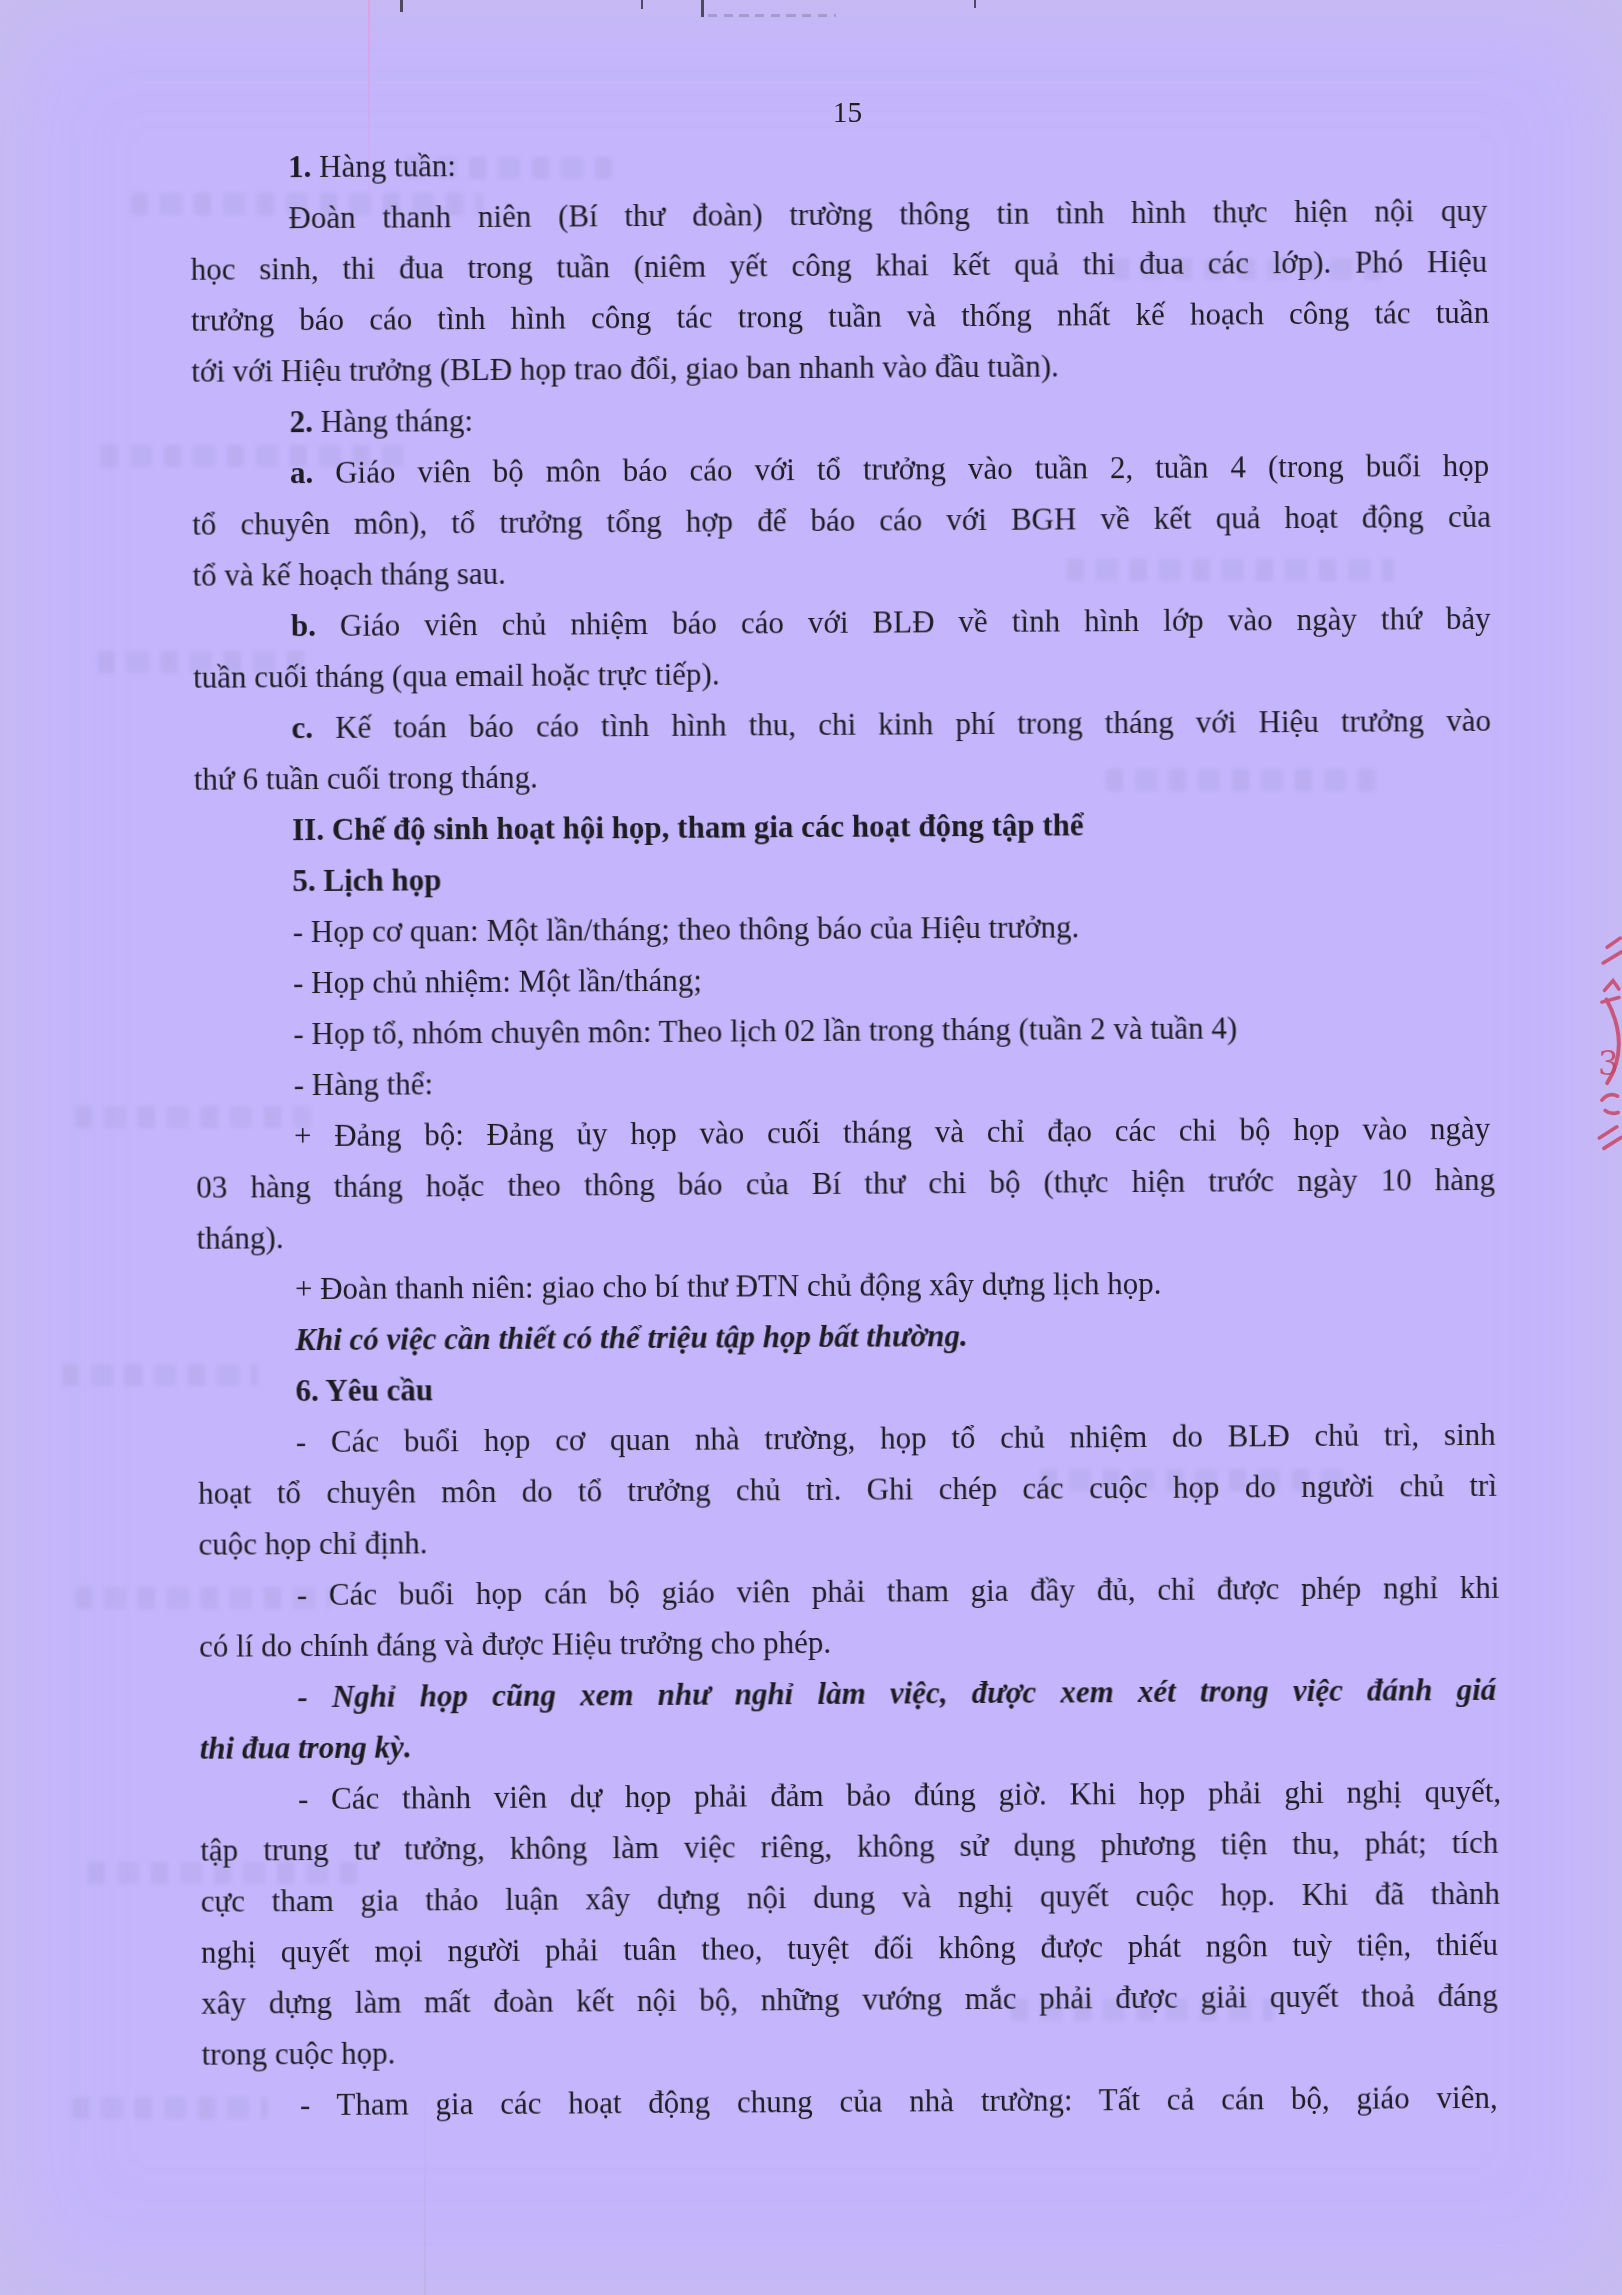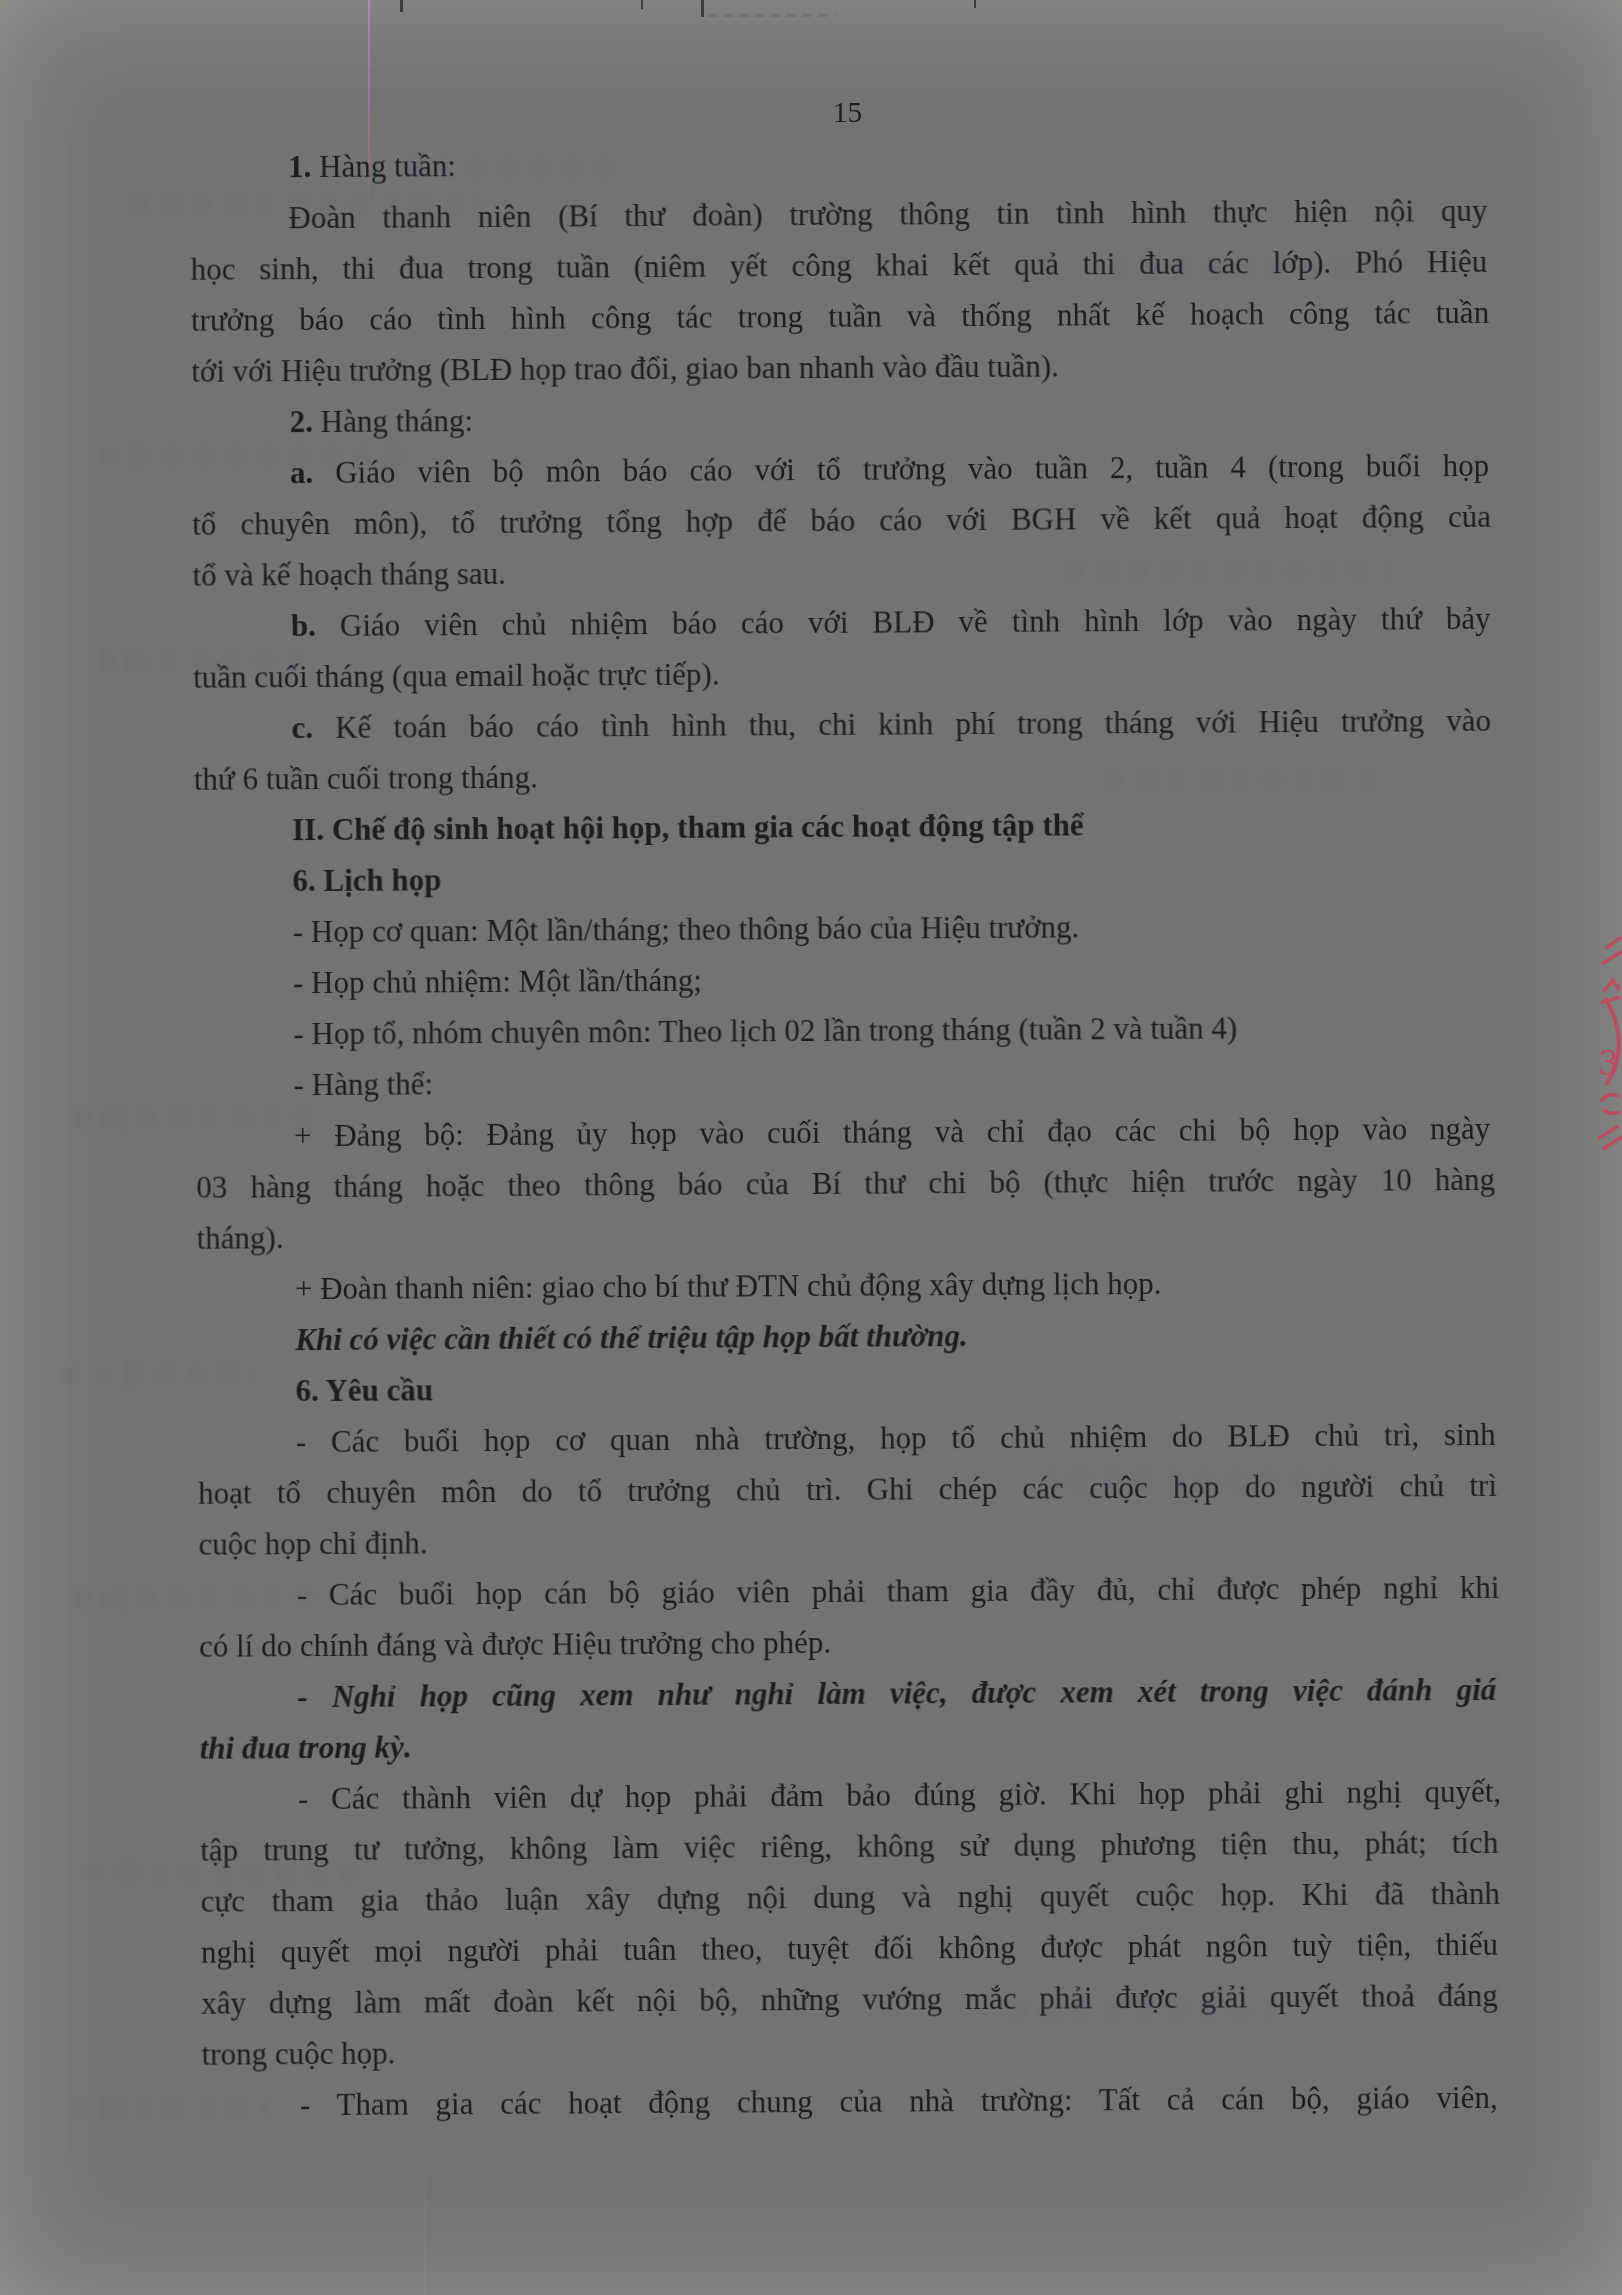--- a/index.html
+++ b/index.html
@@ -1,18 +1,18 @@
 <!DOCTYPE html>
 <html style="font-size:10.5px"><head>
 <meta charset="utf-8">
 <style>
   html,body { margin:0; padding:0; background:#e8e8e8; }
   .page {
     position:relative; width:1623px; height:2295px; overflow:hidden;
-    background:#737373;
+    background:#c4b5fd;
     font-family:"Liberation Serif","DejaVu Serif",serif;
     color:#1d1d20;
     box-shadow: inset 0 0 118px rgba(210,208,200,.35);
     text-decoration: underline;
   }
   .content {
     position:absolute; left:0; top:138px; width:1623px;
     transform:rotate(-0.35deg); transform-origin:50% 50%;
     filter:blur(0.3px);
   }
@@ -70,21 +70,21 @@
       <div class="line"><span class="t">tới với Hiệu trưởng (BLĐ họp trao đổi, giao ban nhanh vào đầu tuần).</span></div>
       <div class="line indent"><span class="t"><span class="marker">2.</span> Hàng tháng:</span></div>
       <div class="line indent just"><span class="t" style="word-spacing: 14.2px;"><span class="marker">a.</span> Giáo viên bộ môn báo cáo với tổ trưởng vào tuần 2, tuần 4 (trong buổi họp</span></div>
       <div class="line just"><span class="t" style="word-spacing: 16.3px;">tổ chuyên môn), tổ trưởng tổng hợp để báo cáo với BGH về kết quả hoạt động của</span></div>
       <div class="line"><span class="t">tổ và kế hoạch tháng sau.</span></div>
       <div class="line indent just"><span class="t" style="word-spacing: 16.3px;"><span class="marker">b.</span> Giáo viên chủ nhiệm báo cáo với BLĐ về tình hình lớp vào ngày thứ bảy</span></div>
       <div class="line"><span class="t">tuần cuối tháng (qua email hoặc trực tiếp).</span></div>
       <div class="line indent just"><span class="t" style="word-spacing: 14.4px;"><span class="marker">c.</span> Kế toán báo cáo tình hình thu, chi kinh phí trong tháng với Hiệu trưởng vào</span></div>
       <div class="line"><span class="t">thứ 6 tuần cuối trong tháng.</span></div>
       <div class="line indent bold"><span class="t">II. Chế độ sinh hoạt hội họp, tham gia các hoạt động tập thể</span></div>
-      <div class="line indent bold"><span class="t">6. Lịch họp</span></div>
+      <div class="line indent bold"><span class="t">5. Lịch họp</span></div>
       <div class="line indent"><span class="t">- Họp cơ quan: Một lần/tháng; theo thông báo của Hiệu trưởng.</span></div>
       <div class="line indent"><span class="t">- Họp chủ nhiệm: Một lần/tháng;</span></div>
       <div class="line indent"><span class="t">- Họp tổ, nhóm chuyên môn: Theo lịch 02 lần trong tháng (tuần 2 và tuần 4)</span></div>
       <div class="line indent"><span class="t">- Hàng thể:</span></div>
       <div class="line indent just"><span class="t" style="word-spacing: 15px;">+ Đảng bộ: Đảng ủy họp vào cuối tháng và chỉ đạo các chi bộ họp vào ngày</span></div>
       <div class="line just"><span class="t" style="word-spacing: 15.4px;">03 hàng tháng hoặc theo thông báo của Bí thư chi bộ (thực hiện trước ngày 10 hàng</span></div>
       <div class="line"><span class="t">tháng).</span></div>
       <div class="line indent"><span class="t">+ Đoàn thanh niên: giao cho bí thư ĐTN chủ động xây dựng lịch họp.</span></div>
       <div class="line indent bi"><span class="t">Khi có việc cần thiết có thể triệu tập họp bất thường.</span></div>
       <div class="line indent bold"><span class="t">6. Yêu cầu</span></div>

